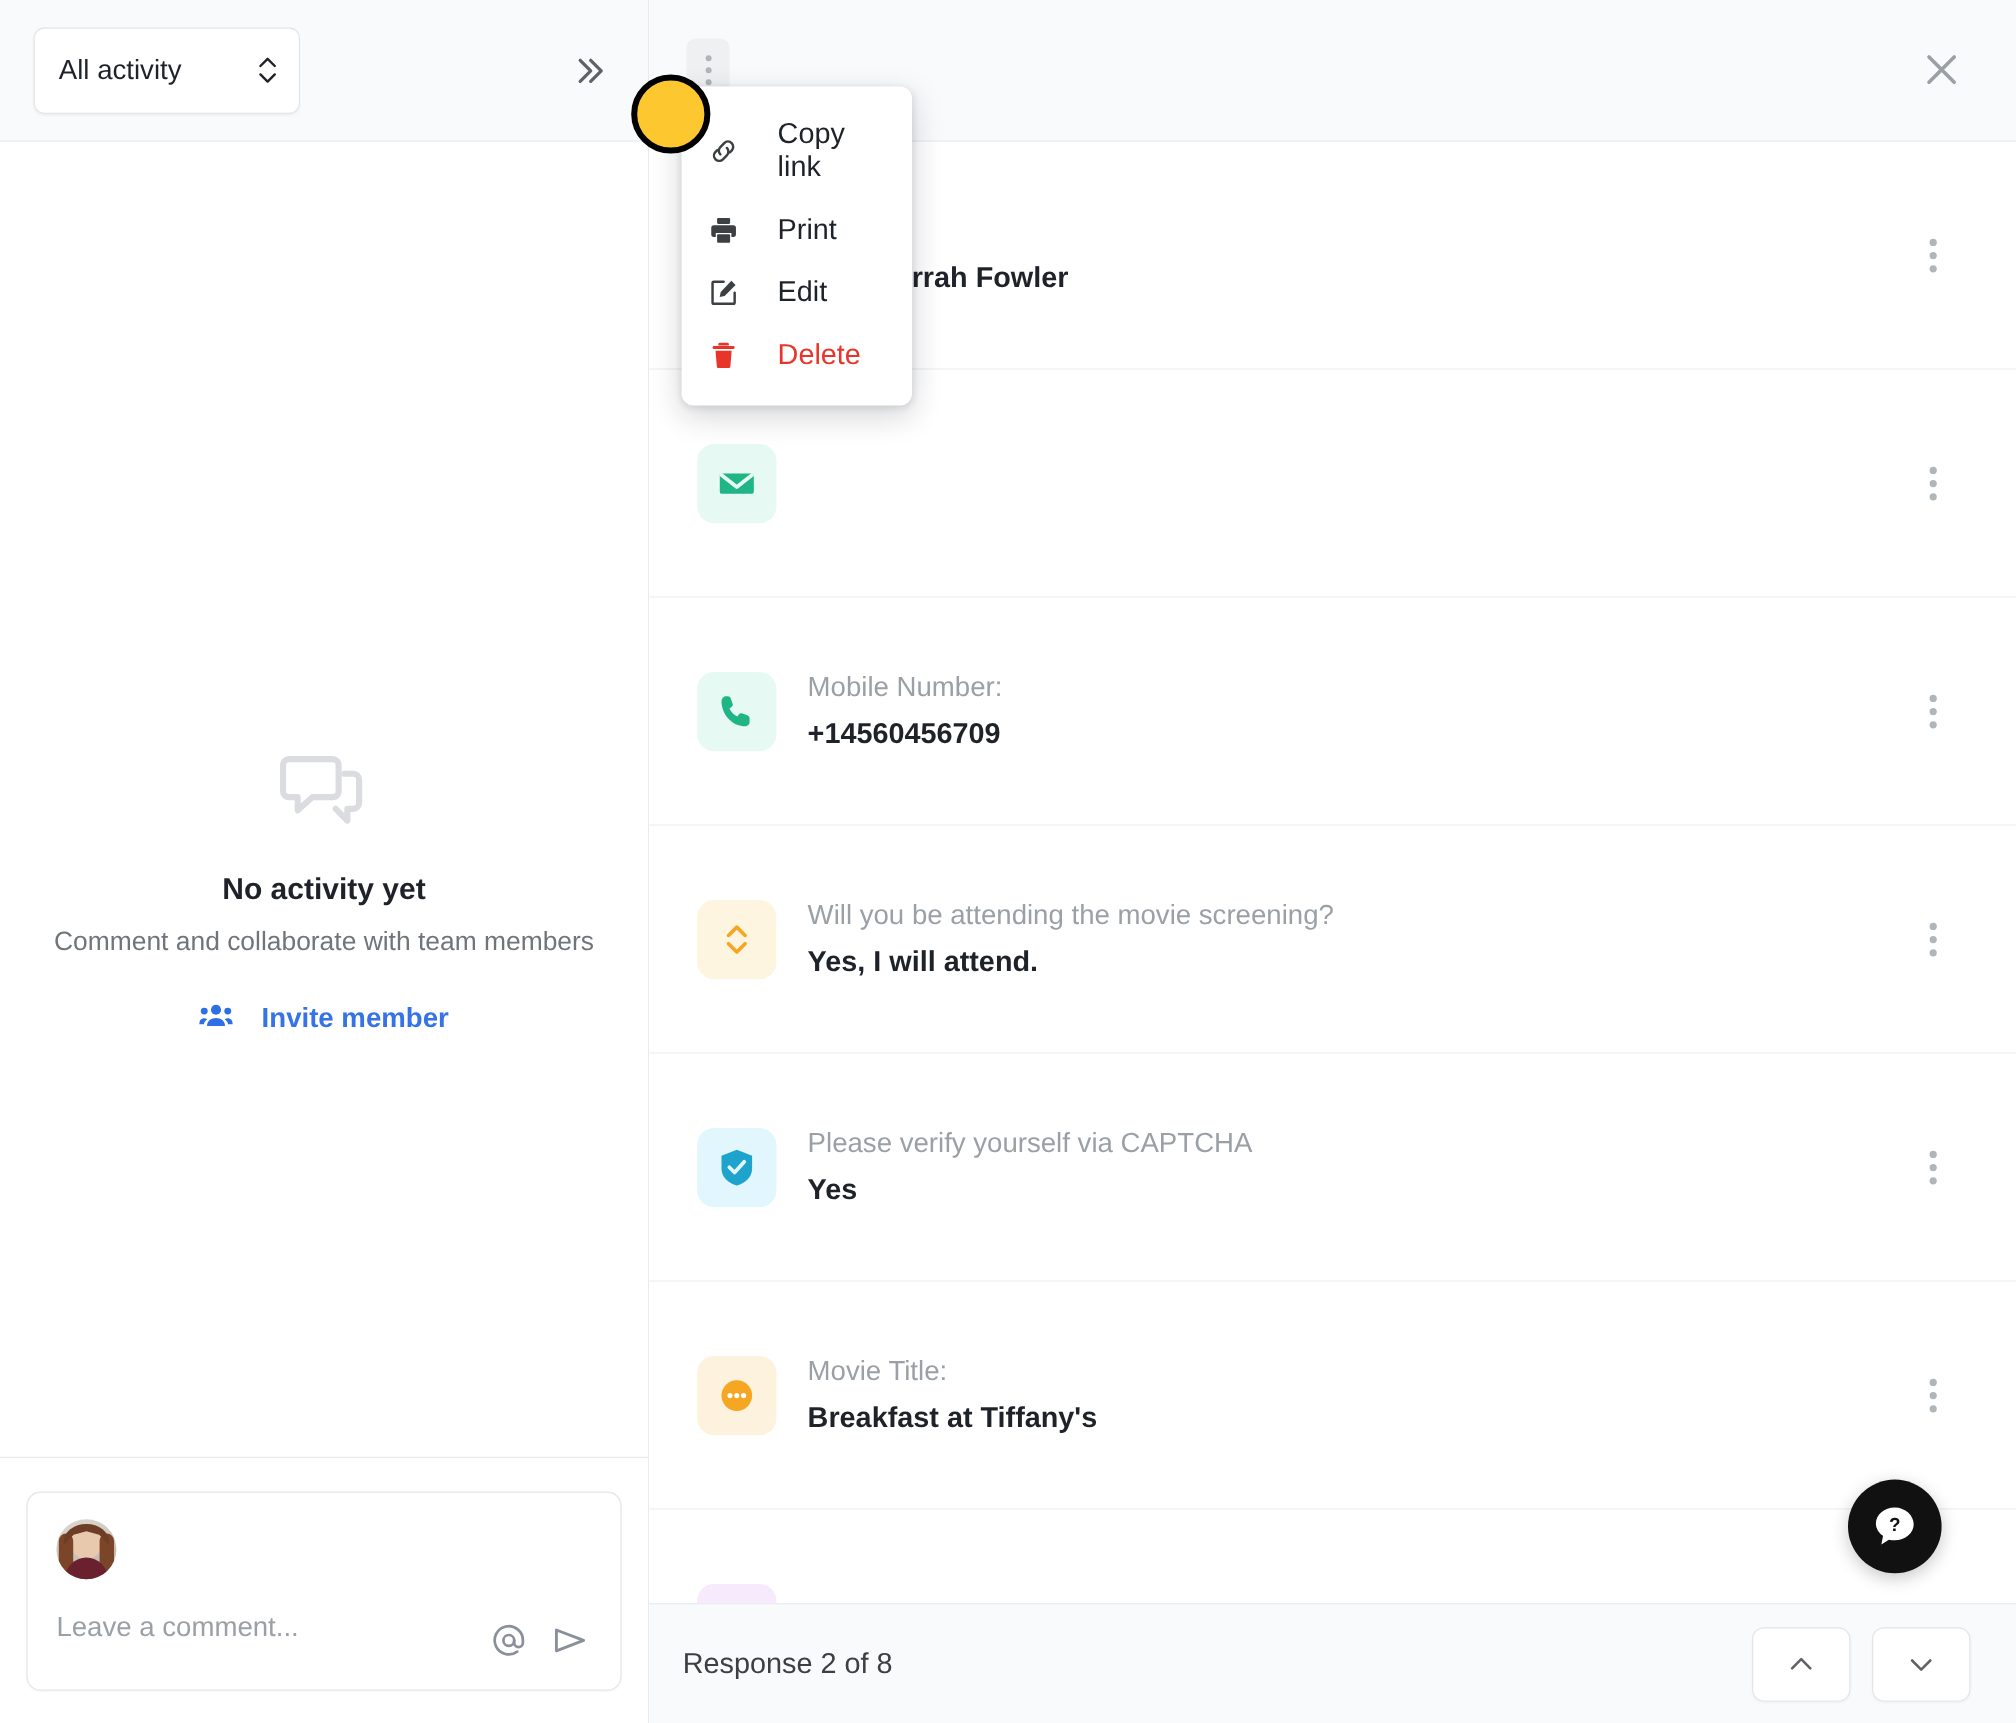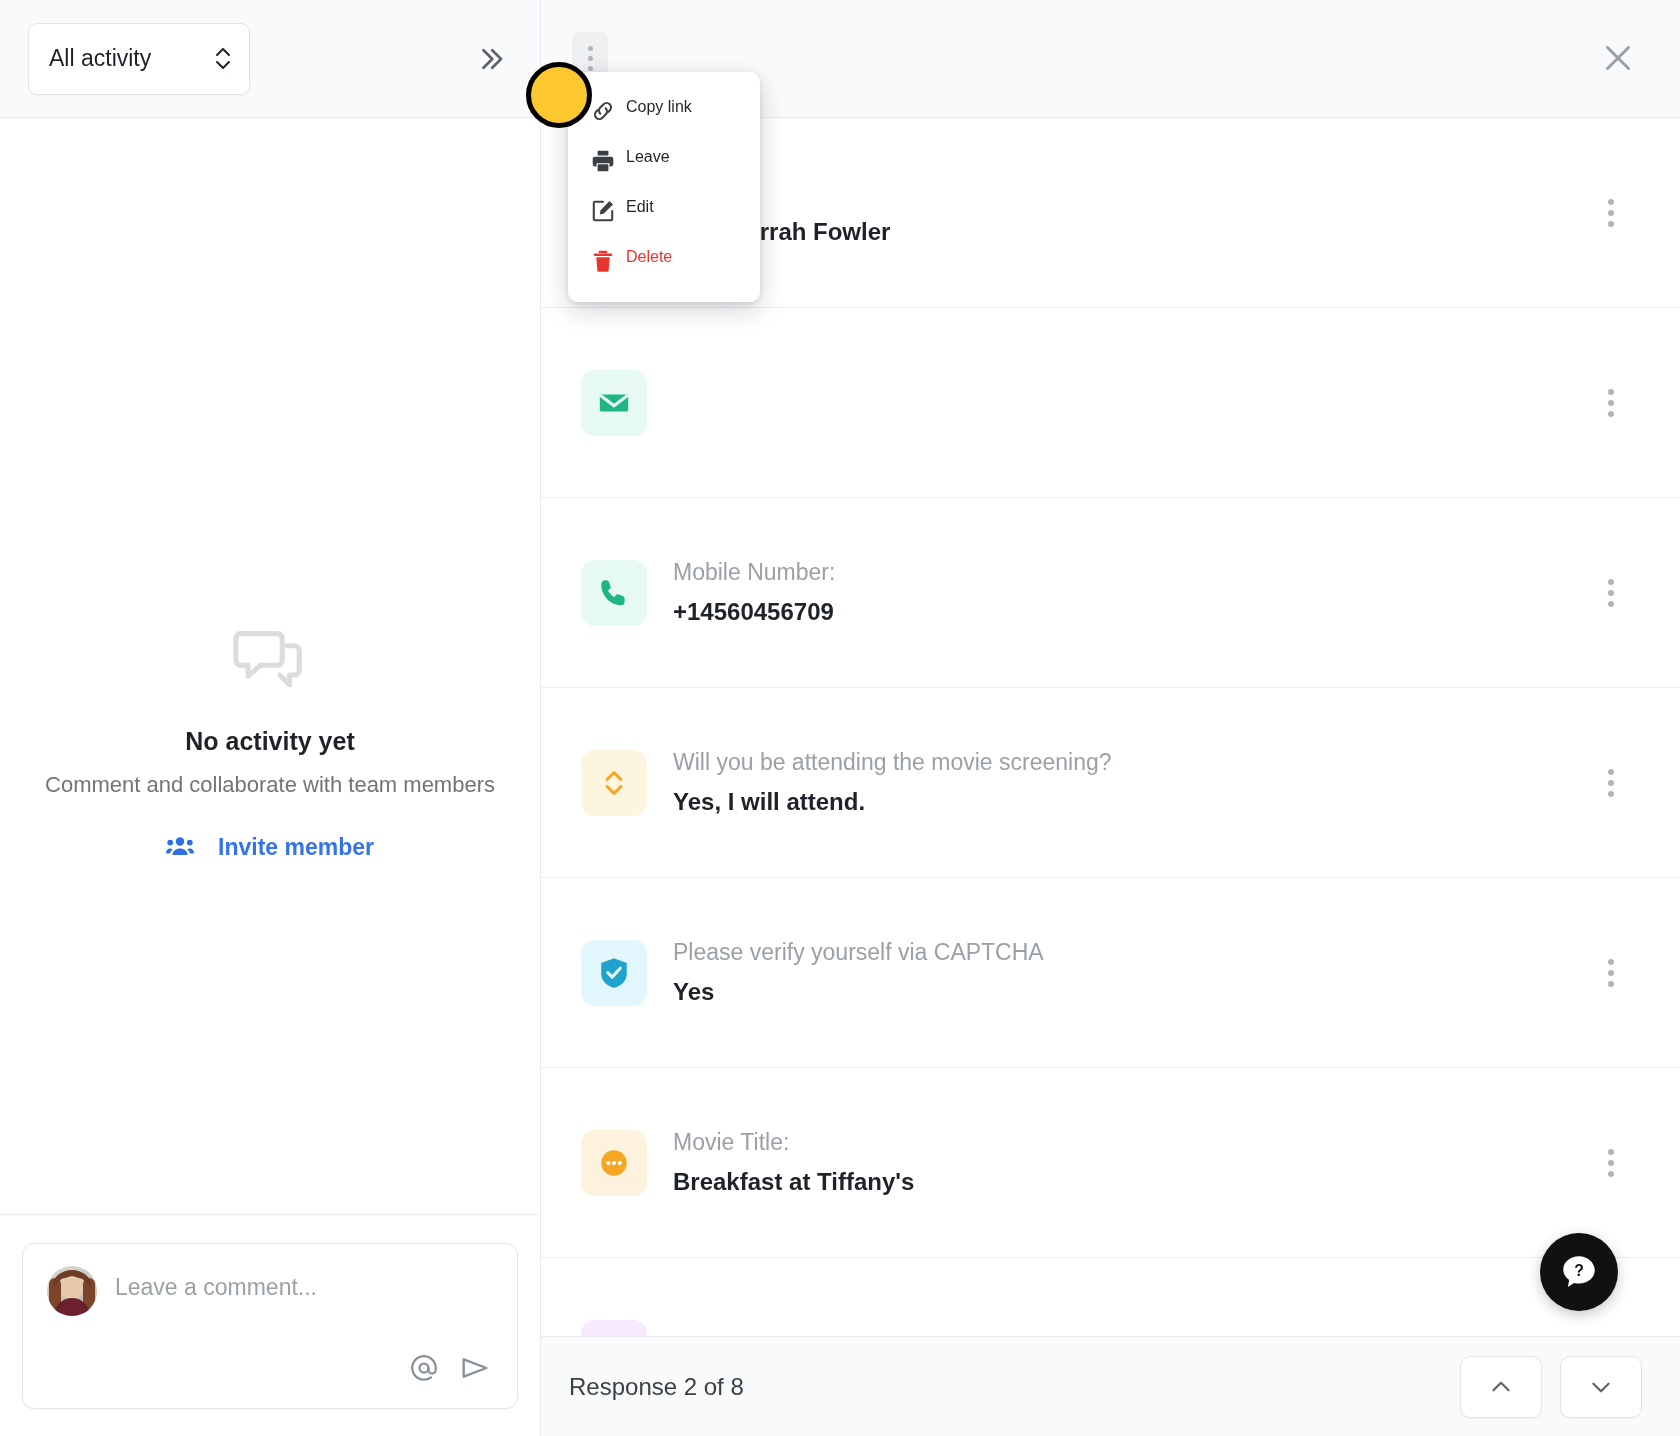--- a/index.html
+++ b/index.html
@@ -70,21 +70,21 @@
     padding: 28px 22px;
   }
   .comment-box {
     position: relative;
     width: 100%; height: 166px;
     border: 1px solid #e3e5e8;
     border-radius: 12px;
     background: #fff;
     box-shadow: 0 1px 2px rgba(16,24,40,.03);
     padding: 22px 24px;
-    display: flex; align-items: flex-start; gap: 18px;
+    display: flex; align-items: flex-start; gap: 18px; flex-direction: column;
   }
   .avatar {
     width: 50px; height: 50px; border-radius: 50%;
     flex-shrink: 0; overflow: hidden;
     background: linear-gradient(160deg,#ded8d2 0%,#cfc6bd 45%,#b9aca0 100%);
     position: relative;
   }
   .avatar::before {
     content:""; position:absolute; left:12px; top:7px; width:26px; height:26px;
     border-radius:50%; background:#e8c9ae;
@@ -211,23 +211,23 @@
   .ctx-menu {
     position:absolute; left: 568px; top: 72px;
     width: 192px;
     background:#ffffff;
     border-radius: 10px;
     box-shadow: 0 8px 26px rgba(16,24,40,.18), 0 2px 6px rgba(16,24,40,.10);
     padding: 14px 0 16px 0;
     z-index: 40;
   }
   .ctx-item {
-    display:flex; align-items:flex-start; gap: 10px;
+    display:flex; align-items:center; gap: 32px;
     padding: 12px 22px;
-    font-size: 16px;
+    font-size: 24px;
     color:#1f2329;
     cursor:pointer;
   }
   .ctx-item.danger, .ctx-item.danger .ctx-label { color:#e8352b; }
   .ctx-ico { width:26px; height:26px; display:flex; align-items:center; justify-content:center; flex-shrink:0; color:#3c4043; }
   .ctx-item.danger .ctx-ico { color:#e8352b; }
 
   
   .cursor-dot {
     position:absolute; left: 526px; top: 62px;
@@ -480,21 +480,21 @@
       <span class="ctx-label">Copy link</span>
     </div>
     <div class="ctx-item">
       <span class="ctx-ico">
         <svg width="26" height="26" viewBox="0 0 24 24" fill="currentColor">
           <rect x="7" y="2.5" width="10" height="4.5" rx="0.8"></rect>
           <path d="M4.5 8 h15 a2 2 0 0 1 2 2 v5 a2 2 0 0 1 -2 2 h-1.5 v-3 h-12 v3 H4.5 a2 2 0 0 1 -2 -2 v-5 a2 2 0 0 1 2 -2 z"></path>
           <rect x="7" y="15" width="10" height="6.5" rx="0.8"></rect>
         </svg>
       </span>
-      <span class="ctx-label">Leave</span>
+      <span class="ctx-label">Print</span>
     </div>
     <div class="ctx-item">
       <span class="ctx-ico">
         <svg width="26" height="26" viewBox="0 0 24 24" fill="none" stroke="currentColor" stroke-width="1.9" stroke-linecap="round" stroke-linejoin="round">
           <path d="M12 3.5 H4.5 a1 1 0 0 0 -1 1 V19.5 a1 1 0 0 0 1 1 H19.5 a1 1 0 0 0 1-1 V12"></path>
           <path d="M18 2.8 L21.2 6 L12.8 14.4 L9 15.2 L9.8 11.4 z" fill="currentColor" stroke="none"></path>
         </svg>
       </span>
       <span class="ctx-label">Edit</span>
     </div>

